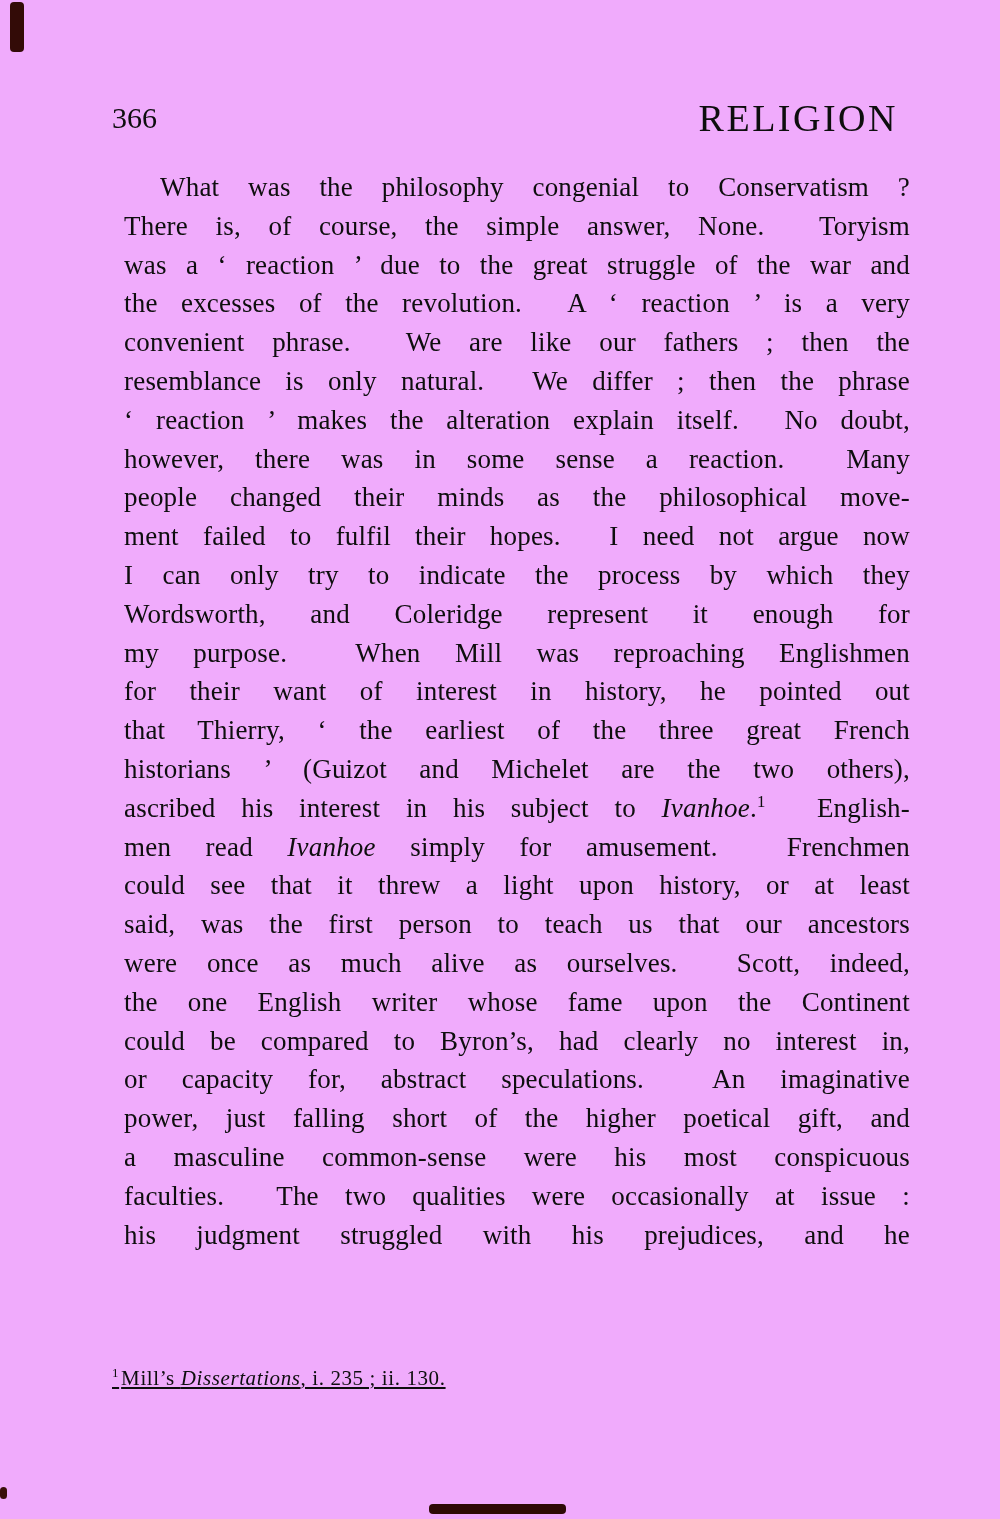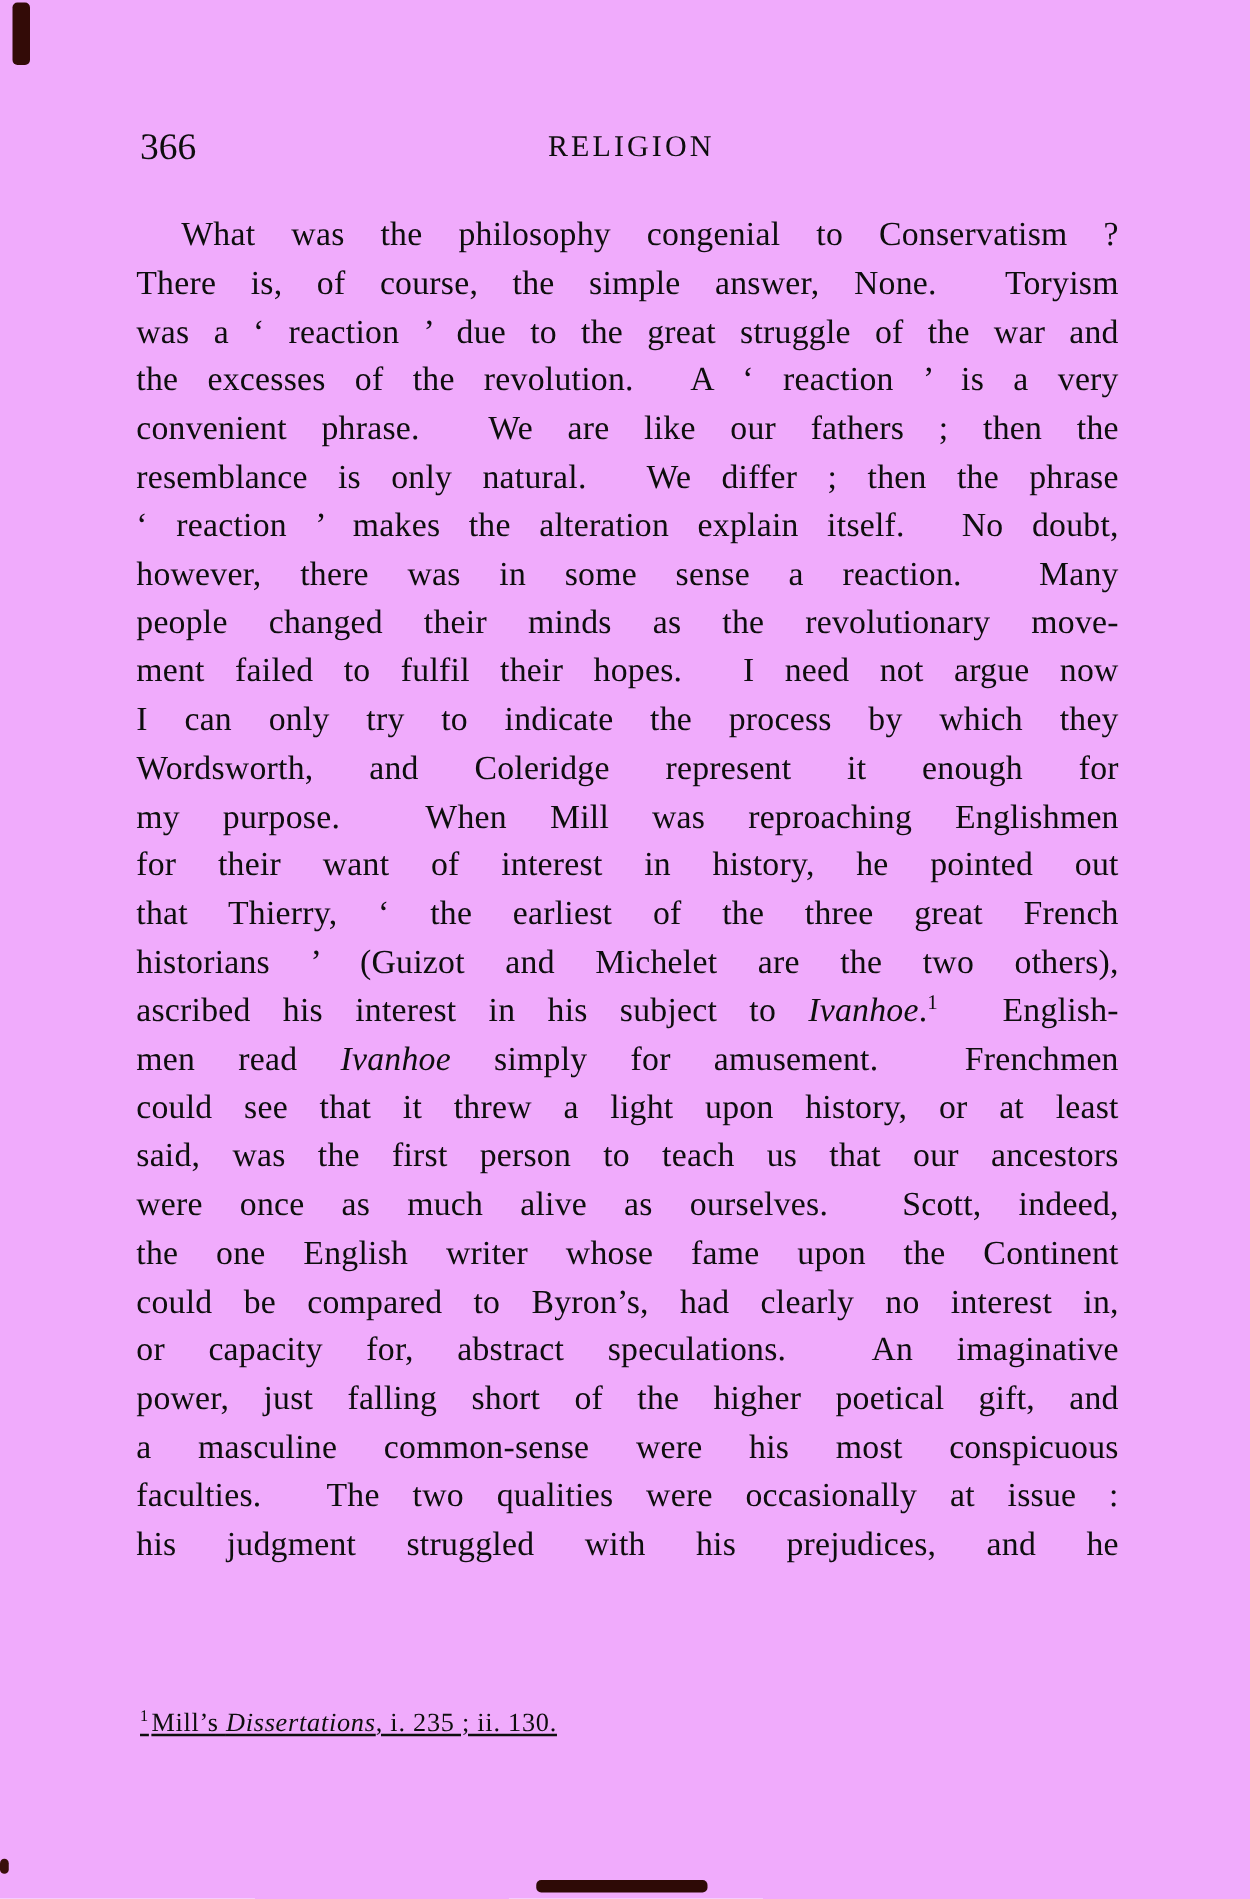--- a/index.html
+++ b/index.html
@@ -17,28 +17,28 @@
     left: 112px;
     top: 98px;
     font-size: 30px;
     line-height: 40px;
   }
   .runhead {
     position: absolute;
     left: 112px;
     top: 98px;
     width: 786px;
-    text-align: center;
-    font-size: 24px;
+    text-align: right;
+    font-size: 38px;
     line-height: 40px;
     letter-spacing: 2.5px;
   }
   .bodytext {
     position: absolute;
-    left: 109px;
+    left: 124px;
     top: 168px;
     width: 786px;
     font-size: 27px;
   }
   .line {
     height: 38.8px;
     line-height: 38.8px;
     text-align: justify;
     text-align-last: justify;
     -moz-text-align-last: justify;
@@ -79,21 +79,21 @@
 
   <div class="bodytext" id="body-lines">
       <div class="line indent"><span>What was the philosophy congenial to Conservatism&nbsp;?</span></div>
       <div class="line"><span>There is, of course, the simple answer, None.&nbsp; Toryism</span></div>
       <div class="line"><span>was a ‘&nbsp;reaction&nbsp;’ due to the great struggle of the war and</span></div>
       <div class="line"><span>the excesses of the revolution.&nbsp; A ‘&nbsp;reaction&nbsp;’ is a very</span></div>
       <div class="line"><span>convenient phrase.&nbsp; We are like our fathers&nbsp;; then the</span></div>
       <div class="line"><span>resemblance is only natural.&nbsp; We differ&nbsp;; then the phrase</span></div>
       <div class="line"><span>‘&nbsp;reaction&nbsp;’ makes the alteration explain itself.&nbsp; No doubt,</span></div>
       <div class="line"><span>however, there was in some sense a reaction.&nbsp; Many</span></div>
-      <div class="line"><span>people changed their minds as the revolutionary move-</span></div>
+      <div class="line"><span>people changed their minds as the philosophical move-</span></div>
       <div class="line"><span>ment failed to fulfil their hopes.&nbsp; I need not argue now</span></div>
       <div class="line"><span>I can only try to indicate the process by which they</span></div>
       <div class="line"><span>Wordsworth, and Coleridge represent it enough for</span></div>
       <div class="line"><span>my purpose.&nbsp; When Mill was reproaching Englishmen</span></div>
       <div class="line"><span>for their want of interest in history, he pointed out</span></div>
       <div class="line"><span>that Thierry, ‘&nbsp;the earliest of the three great French</span></div>
       <div class="line"><span>historians&nbsp;’ (Guizot and Michelet are the two others),</span></div>
       <div class="line"><span>ascribed his interest in his subject to </span><span class="it">Ivanhoe</span><span>.</span><span class="sup">1</span><span>&nbsp; English-</span></div>
       <div class="line"><span>men read </span><span class="it">Ivanhoe</span><span> simply for amusement.&nbsp; Frenchmen</span></div>
       <div class="line"><span>could see that it threw a light upon history, or at least</span></div>

